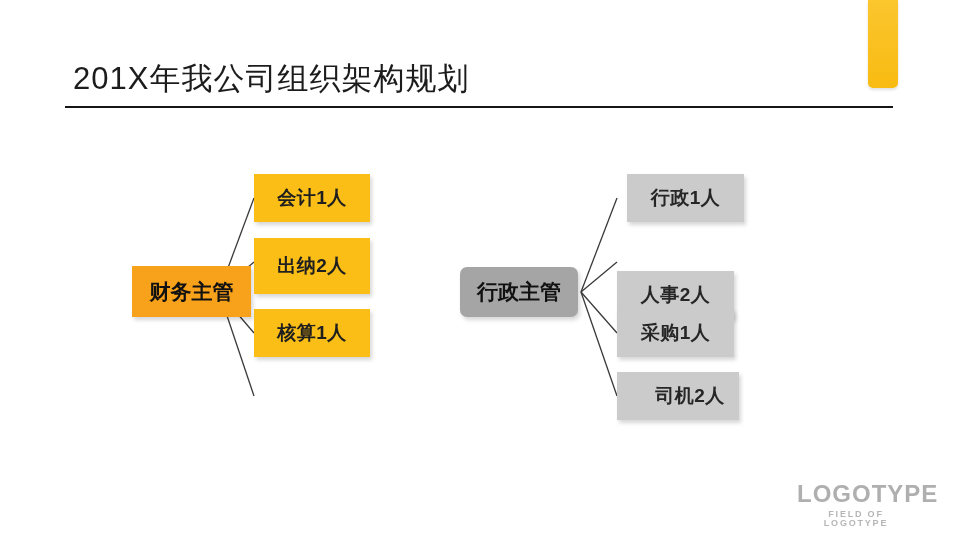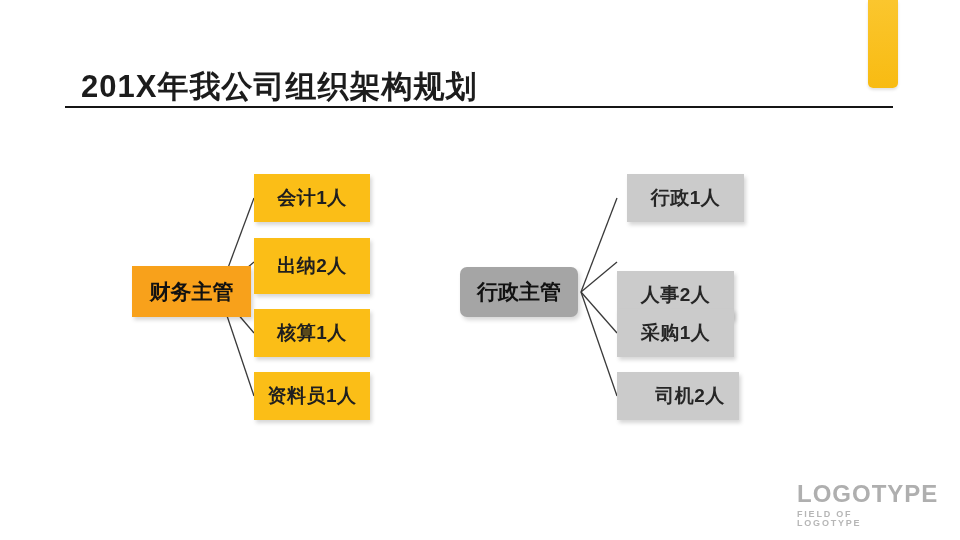--- a/index.html
+++ b/index.html
@@ -18,22 +18,22 @@
     box-shadow:0 2px 3px rgba(0,0,0,0.12);
   }
   .page-tab .num{
     position:absolute;bottom:7px;left:0;width:100%;
     text-align:center;font-size:15px;font-weight:bold;
     color:rgba(255,255,255,0.85);
     padding-left:28px;
   }
   
   .title{
-    position:absolute;left:65px;top:50px;margin:16px;
-    font-size:31px;font-weight:bold;color:#1c1c1c;
+    position:absolute;left:65px;top:50px;margin:8px;
+    font-size:31px;font-weight:normal;color:#1c1c1c;
     letter-spacing:1px;white-space:nowrap;
   }
   .title-rule{
     position:absolute;left:65px;top:106px;width:828px;height:2px;
     background:#151515;
   }
   
   .connectors{position:absolute;left:0;top:0;width:960px;height:540px;}
   
   .node{
@@ -53,21 +53,21 @@
   .fin-c3{left:254px;top:372px;width:116px;height:48px;}
   
   .adm-parent{left:460px;top:267px;width:118px;height:50px;}
   .adm-c0{left:617px;top:174px;width:117px;height:48px;}
   .adm-c1{left:617px;top:238px;width:117px;height:48px;}
   .adm-c2{left:617px;top:309px;width:117px;height:48px;}
   .adm-c3{left:617px;top:372px;width:122px;height:48px;padding-left:24px;}
   
   .logo{
     position:absolute;top:482px;right:45px;width:118px;
-    text-align:left;line-height:1;
+    text-align:center;line-height:1;
   }
   .logo .mark{
     font-size:24px;font-weight:800;color:#afafaf;letter-spacing:1px;
   }
   .logo .tagline{
     margin-top:4px;font-size:9px;font-weight:bold;
     color:#b6b6b6;letter-spacing:1.8px;
   }
 </style>
 </head>
@@ -100,23 +100,20 @@
   </div>
   <div class="node child-node fin-c0" style="background: rgb(251, 190, 23); color: rgb(31, 31, 31);">
     <span>会计1人</span>
   </div>
   <div class="node child-node fin-c1" style="background: rgb(251, 190, 23); color: rgb(31, 31, 31);">
     <span>出纳2人</span>
   </div>
   <div class="node child-node fin-c2" style="background: rgb(251, 190, 23); color: rgb(31, 31, 31);">
     <span>核算1人</span>
   </div>
-  <div class="node child-node fin-c3" style="background: rgb(251, 190, 23); color: rgb(31, 31, 31);">
-    <span>资料员1人</span>
-  </div>
 
   <div class="node parent-node adm-parent" style="background: rgb(165, 165, 165); border-radius: 7px;">
     <span>行政主管</span>
   </div>
   <div class="node child-node adm-c0" style="background: rgb(203, 203, 203); color: rgb(38, 38, 38); margin-left: 10px;">
     <span>行政1人</span>
   </div>
   <div class="node child-node adm-c1" style="background: rgb(203, 203, 203); color: rgb(38, 38, 38); margin-top: 33px;">
     <span>人事2人</span>
   </div>

